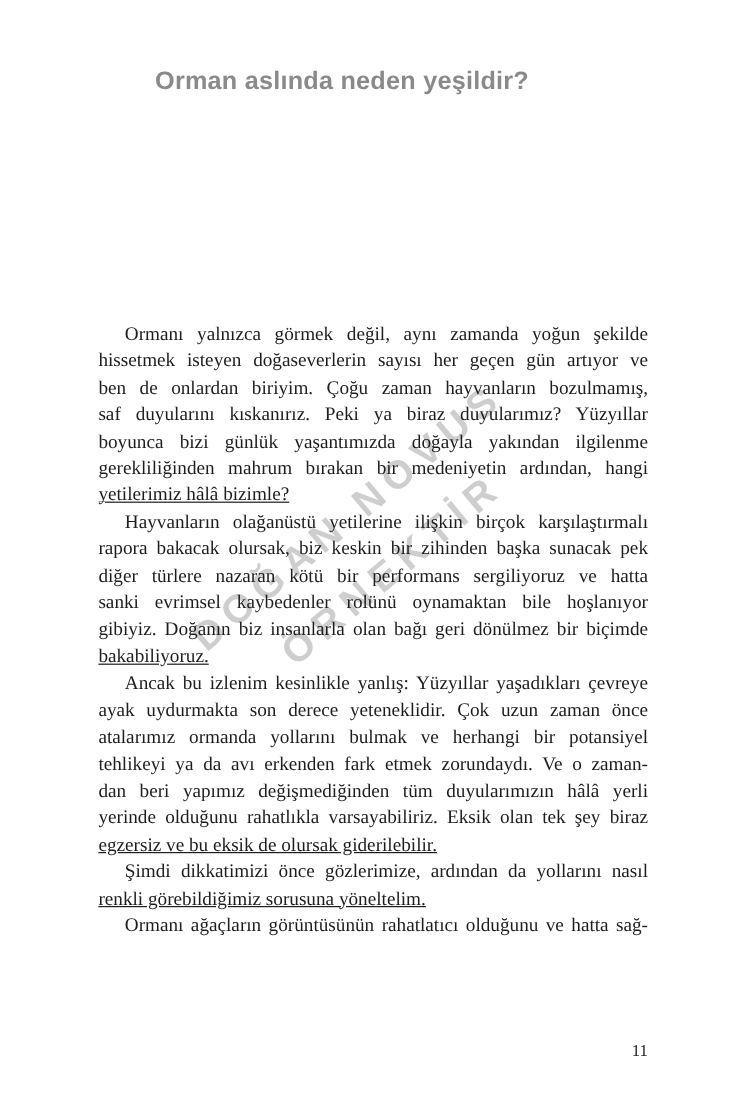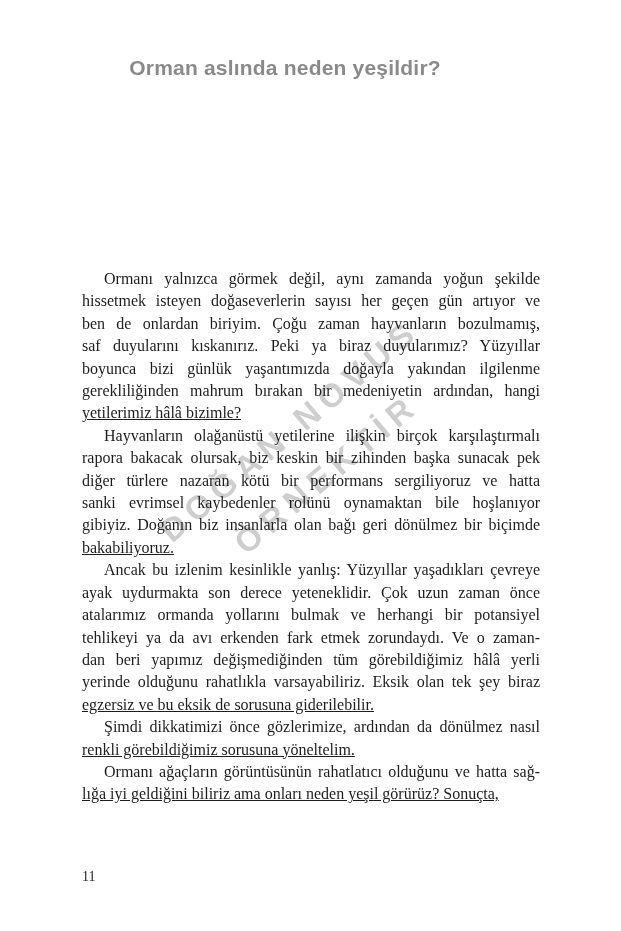--- a/index.html
+++ b/index.html
@@ -74,20 +74,21 @@
   }
   .line.last {
     text-align-last: left;
     text-decoration: underline;
   }
   .page-number {
     position: absolute;
     top: 869px;
     left: 82px;
     width: 458px;
+    text-align: right;
     font-family: "Liberation Serif", serif;
     font-size: 14px;
     color: var(--body-color, #1d1d1d);
     z-index: 2;
   }
 </style>
 </head>
 <body>
 
 <div class="book-page">
@@ -115,29 +116,28 @@
         <div class="line">diğer türlere nazaran kötü bir performans sergiliyoruz ve hatta</div>
         <div class="line">sanki evrimsel kaybedenler rolünü oynamaktan bile hoşlanıyor</div>
         <div class="line">gibiyiz. Doğanın biz insanlarla olan bağı geri dönülmez bir biçimde</div>
         <div class="line last">bakabiliyoruz.</div>
       </div>
       <div class="paragraph">
         <div class="line first">Ancak bu izlenim kesinlikle yanlış: Yüzyıllar yaşadıkları çevreye</div>
         <div class="line">ayak uydurmakta son derece yeteneklidir. Çok uzun zaman önce</div>
         <div class="line">atalarımız ormanda yollarını bulmak ve herhangi bir potansiyel</div>
         <div class="line">tehlikeyi ya da avı erkenden fark etmek zorundaydı. Ve o zaman-</div>
-        <div class="line">dan beri yapımız değişmediğinden tüm görebildiğimiz hâlâ yerli</div>
+        <div class="line">dan beri yapımız değişmediğinden tüm duyularımızın hâlâ yerli</div>
         <div class="line">yerinde olduğunu rahatlıkla varsayabiliriz. Eksik olan tek şey biraz</div>
-        <div class="line last">egzersiz ve bu eksik de sorusuna giderilebilir.</div>
+        <div class="line last">egzersiz ve bu eksik de olursak giderilebilir.</div>
       </div>
       <div class="paragraph">
-        <div class="line first">Şimdi dikkatimizi önce gözlerimize, ardından da dönülmez nasıl</div>
+        <div class="line first">Şimdi dikkatimizi önce gözlerimize, ardından da yollarını nasıl</div>
         <div class="line last">renkli görebildiğimiz sorusuna yöneltelim.</div>
       </div>
       <div class="paragraph">
         <div class="line first">Ormanı ağaçların görüntüsünün rahatlatıcı olduğunu ve hatta sağ-</div>
-        <div class="line last">lığa iyi geldiğini biliriz ama onları neden yeşil görürüz? Sonuçta,</div>
       </div>
     </div>
 
   <div class="page-number">11</div>
 
 </div>
 
 </body></html>

